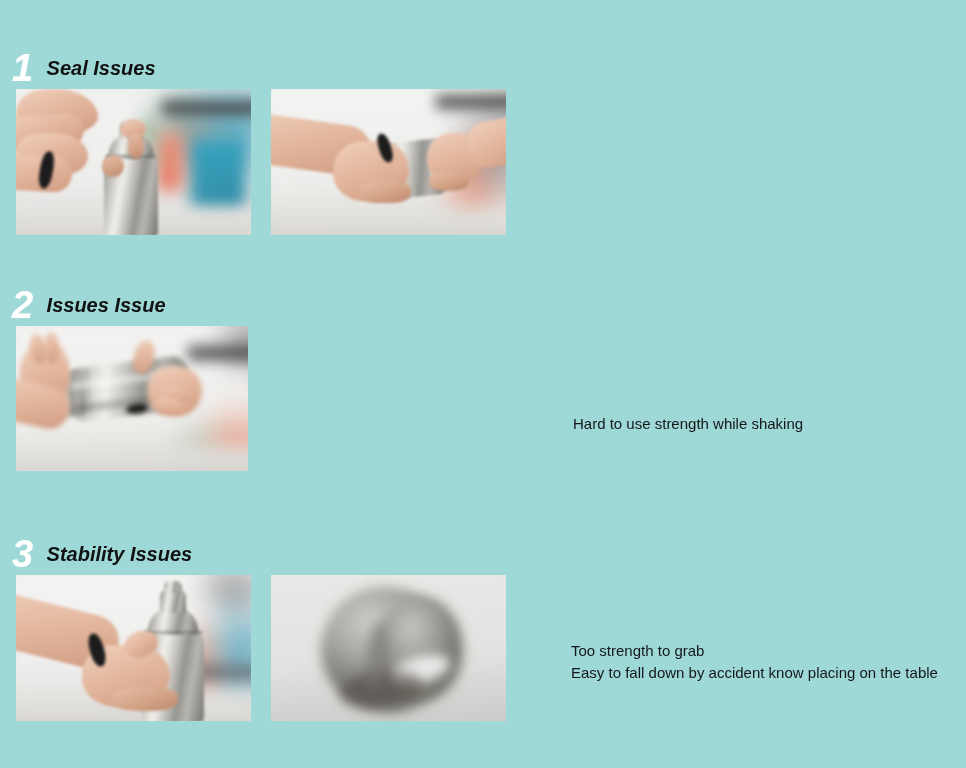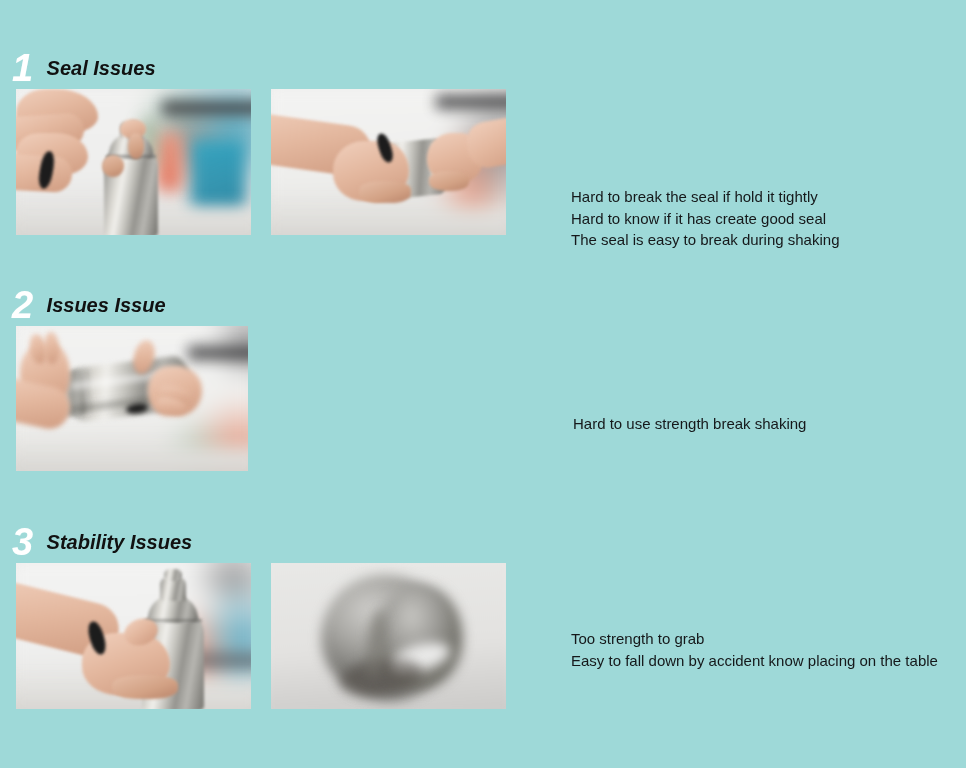--- a/index.html
+++ b/index.html
@@ -23,21 +23,21 @@
   }
 
   
   .section {
     position: absolute;
     left: 0;
     width: 856px;
   }
   #section-1 { top: 48px; }
   #section-2 { top: 285px; }
-  #section-3 { top: 522px; }
+  #section-3 { top: 534px; }
 
   .section-header {
     position: relative;
     height: 40px;
     padding-left: 12px;
   }
   .section-number {
     display: inline-block;
     font-size: 38px;
     font-weight: bold;
@@ -256,25 +256,20 @@
           <div class="skin soft" style="position:absolute; left:62px; top:52px; width:76px; height:60px; border-radius:40% 36% 44% 40% / 48% 50% 50% 46%;"></div>
           <div class="skin-d soft" style="position:absolute; left:88px; top:92px; width:52px; height:22px; border-radius:40%;"></div>
           <div class="band soft" style="position:absolute; left:108px; top:44px; width:12px; height:30px; border-radius:50%/40%; transform:rotate(-18deg);"></div>
 
           <div class="skin soft" style="position:absolute; left:156px; top:44px; width:56px; height:50px; border-radius:44% 40% 40% 46% / 50% 52% 48% 46%;"></div>
           <div class="skin-d soft" style="position:absolute; left:158px; top:82px; width:40px; height:20px; border-radius:42%;"></div>
           <div class="skin soft" style="position:absolute; left:196px; top:30px; width:70px; height:46px; border-radius:20px; transform:rotate(-10deg);"></div>
         </div>
       </div>
 
-      <div class="notes" id="notes-1">
-        <div class="note-line">Hard to break the seal if hold it tightly</div>
-        <div class="note-line">Hard to know if it has create good seal</div>
-        <div class="note-line">The seal is easy to break during shaking</div>
-      </div>
     </div>
   </div>
 
   <div class="section" id="section-2">
     <div class="section-header">
       <span class="section-number">2</span>
       <span class="section-title">Issues Issue</span>
     </div>
 
     <div class="section-body">
@@ -302,21 +297,21 @@
 
           <div class="skin mblur" style="position:absolute; left:132px; top:40px; width:54px; height:50px; border-radius:40% 46% 44% 36% / 46% 48% 50% 48%;"></div>
           <div class="skin mblur" style="position:absolute; left:118px; top:14px; width:20px; height:34px; border-radius:48%; transform:rotate(14deg);"></div>
           <div class="skin mblur" style="position:absolute; left:142px; top:60px; width:34px; height:16px; border-radius:45%; transform:rotate(14deg);"></div>
           <div class="skin mblur" style="position:absolute; left:140px; top:72px; width:30px; height:15px; border-radius:45%; transform:rotate(16deg);"></div>
           <div class="band mblur" style="position:absolute; left:110px; top:78px; width:22px; height:9px; border-radius:50%; transform:rotate(-8deg);"></div>
         </div>
       </div>
 
       <div class="notes" id="notes-2">
-        <div class="note-line">Hard to use strength break shaking</div>
+        <div class="note-line">Hard to use strength while shaking</div>
       </div>
     </div>
   </div>
 
   <div class="section" id="section-3">
     <div class="section-header">
       <span class="section-number">3</span>
       <span class="section-title">Stability Issues</span>
     </div>
 

